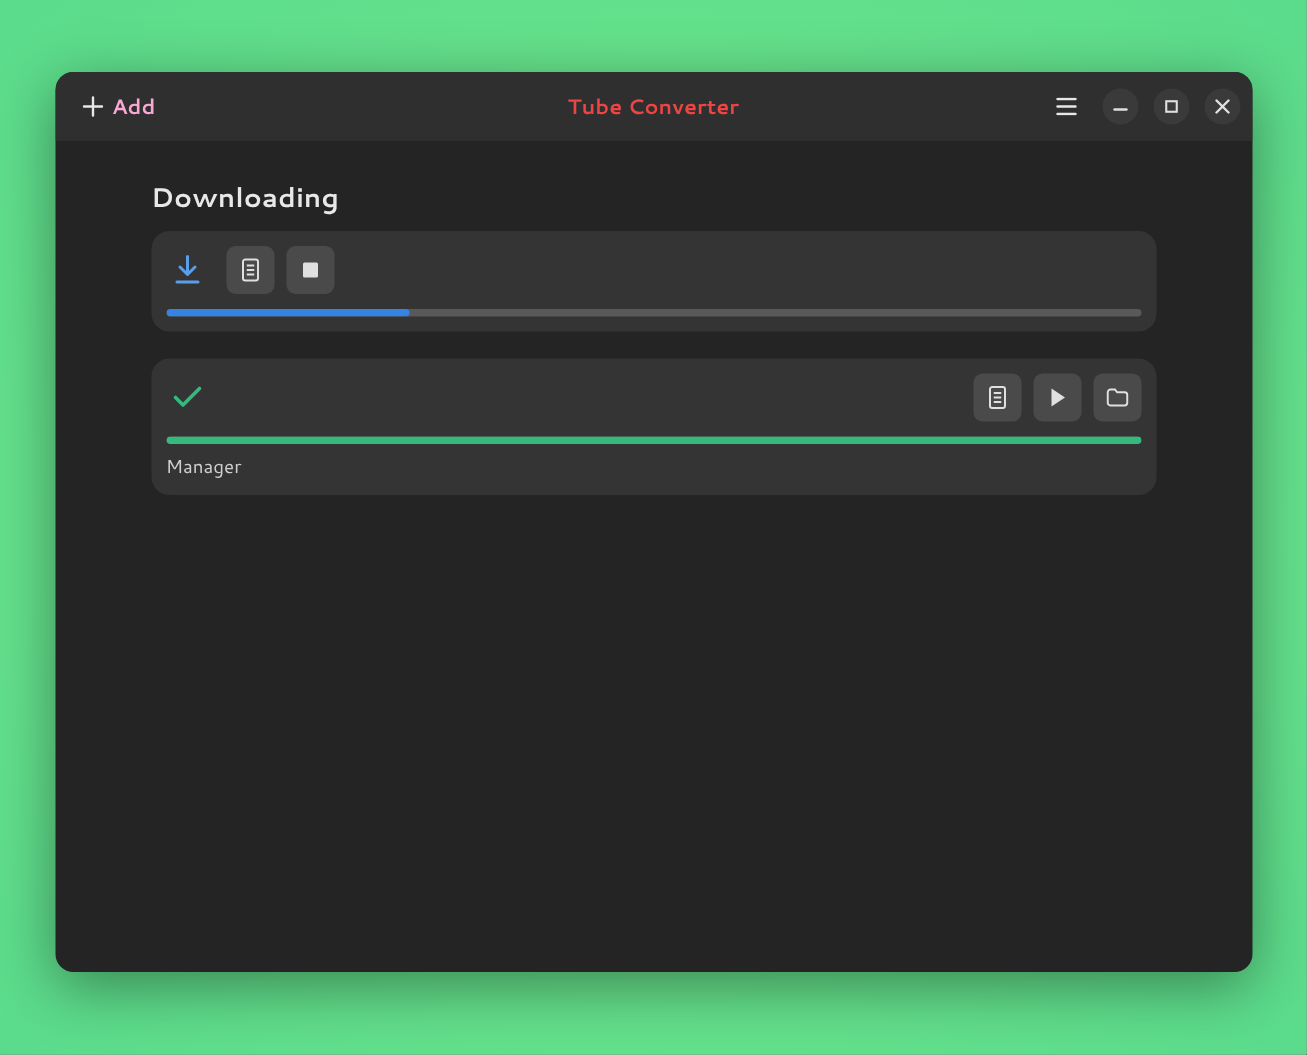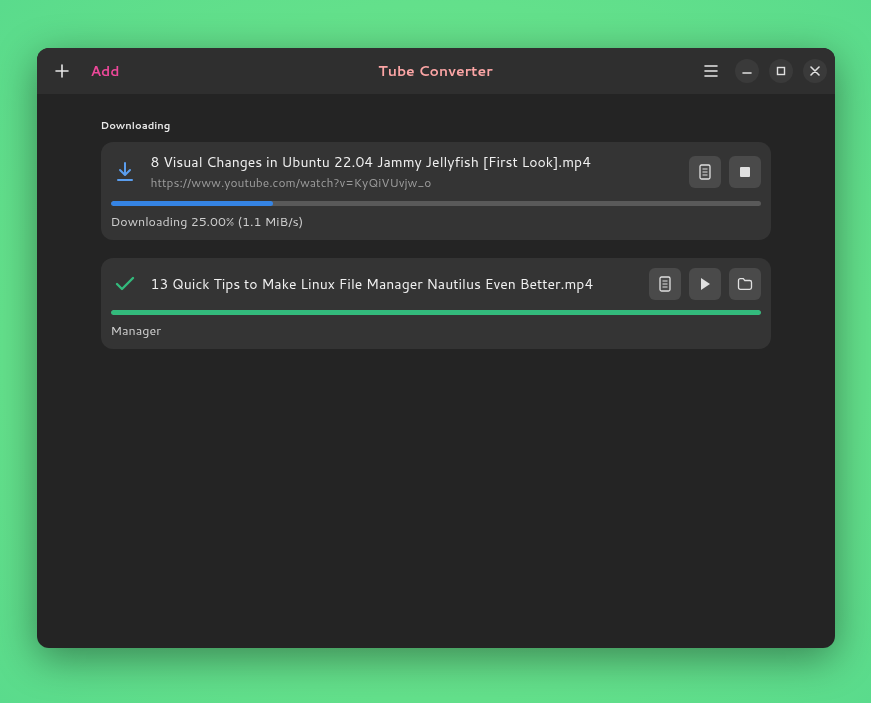--- a/index.html
+++ b/index.html
@@ -28,31 +28,31 @@
   .titlebar {
     height: 46px;
     display: flex;
     align-items: center;
     padding: 0 8px;
     background: #2f2f2f;
   }
   .add-btn {
     display: flex;
     align-items: center;
-    gap: 22px;
+    gap: 6px;
     padding: 6px 10px;
     border-radius: 6px;
-    color: #ec4899;
+    color: #f9a8d4;
     cursor: pointer;
   }
   .spacer { flex: 1; }
   .title {
     font-weight: 700;
     font-size: 14px;
-    color: #fca5a5;
+    color: #ef4444;
     text-align: center;
     position: absolute;
     left: 50%;
     transform: translateX(-50%);
     pointer-events: none;
   }
   .titlebar-wrap { position: relative; width:100%; display:flex; align-items:center; }
   .win-controls {
     display: flex;
     gap: 10px;
@@ -69,21 +69,21 @@
   .win-btn { background: #3a3a3a; }
   .menu-btn { border-radius: 6px; width: 28px; height: 28px; }
 
   .content {
     flex: 1;
     padding: 18px 64px 20px 64px;
     overflow: auto;
   }
   .section-title {
     font-weight: 700;
-    font-size: 10px;
+    font-size: 18px;
     color: #e8e8e8;
     margin-bottom: 10px;
     margin-top: 6px;
   }
   .card {
     background: #343434;
     border-radius: 12px;
     padding: 10px 10px 10px 10px;
     margin-bottom: 18px;
   }
@@ -210,24 +210,20 @@
 
     <div class="card">
       <div class="row">
         <div class="row-icon">
           <svg width="20" height="22" viewBox="0 0 20 22">
             <path d="M10 2v11" stroke="#5a9ded" stroke-width="2" stroke-linecap="round"></path>
             <path d="M5 9l5 5 5-5" fill="none" stroke="#5a9ded" stroke-width="2" stroke-linecap="round" stroke-linejoin="round"></path>
             <path d="M3 19h14" stroke="#5a9ded" stroke-width="2" stroke-linecap="round"></path>
           </svg>
         </div>
-        <div class="row-text">
-          <div class="item-title">8 Visual Changes in Ubuntu 22.04 Jammy Jellyfish [First Look].mp4</div>
-          <div class="item-url">https://www.youtube.com/watch?v=KyQiVUvjw_o</div>
-        </div>
         <div class="row-actions">
           <div class="icon-btn">
             <span>
               <svg width="14" height="16" viewBox="0 0 14 16">
                   <rect x="2" y="1" width="10" height="14" rx="1.5" stroke="#e0e0e0" stroke-width="1.3" fill="none"></rect>
                   <path d="M4.5 5h5M4.5 8h5M4.5 11h5" stroke="#e0e0e0" stroke-width="1.2"></path>
                 </svg>
             </span>
           </div>
           <div class="icon-btn">
@@ -235,33 +231,31 @@
               <svg width="12" height="12" viewBox="0 0 12 12">
                   <rect x="1" y="1" width="10" height="10" rx="1" fill="#e0e0e0"></rect>
                 </svg>
             </span>
           </div>
         </div>
       </div>
       <div class="progress-track">
         <div class="progress-fill" style="width:25%;background:#3584e4;"></div>
       </div>
-      <div class="status-text">Downloading 25.00% (1.1 MiB/s)</div>
     </div>
 
 
     <div class="card">
       <div class="row">
         <div class="row-icon">
           <svg width="22" height="18" viewBox="0 0 22 18">
             <path d="M3 9l5 5L19 3" fill="none" stroke="#33ba7c" stroke-width="2.4" stroke-linecap="round" stroke-linejoin="round"></path>
           </svg>
         </div>
         <div class="row-text">
-          <div class="item-title">13 Quick Tips to Make Linux File Manager Nautilus Even Better.mp4</div>
         </div>
         <div class="row-actions">
           <div class="icon-btn">
             <span>
               <svg width="14" height="16" viewBox="0 0 14 16">
                   <rect x="2" y="1" width="10" height="14" rx="1.5" stroke="#e0e0e0" stroke-width="1.3" fill="none"></rect>
                   <path d="M4.5 5h5M4.5 8h5M4.5 11h5" stroke="#e0e0e0" stroke-width="1.2"></path>
                 </svg>
             </span>
           </div>

